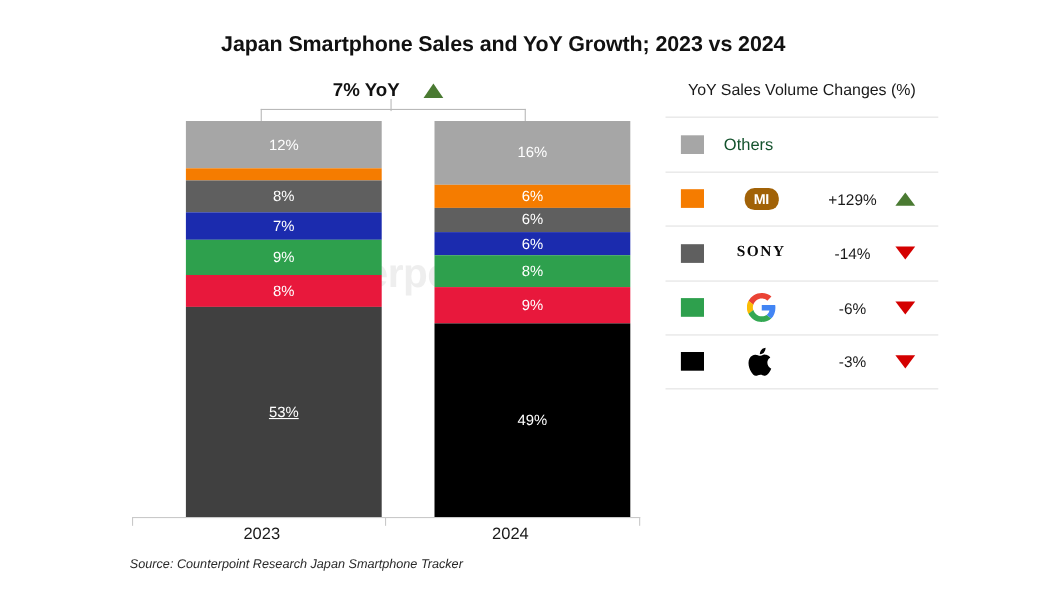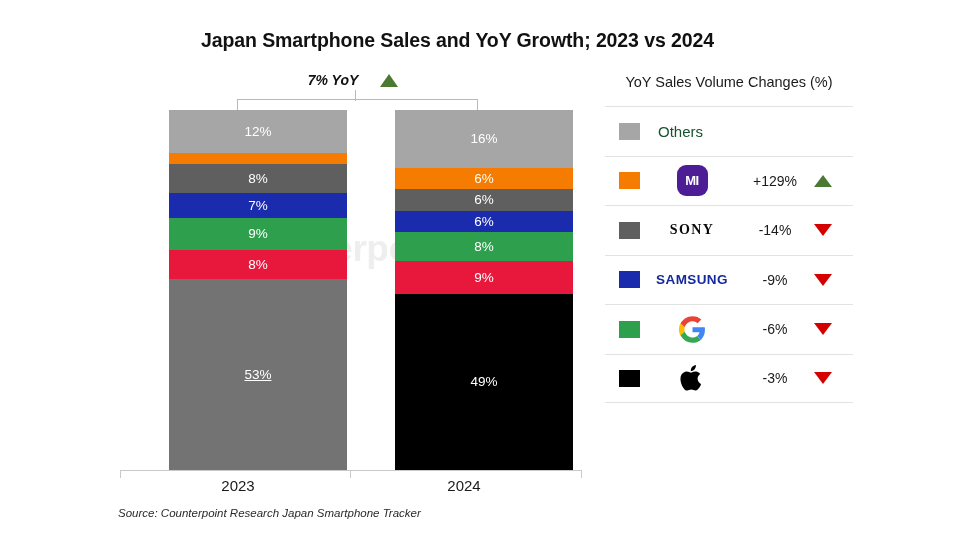--- a/index.html
+++ b/index.html
@@ -12,22 +12,22 @@
 
   
   .chart-title{
     position:absolute;left:0;top:29px;width:915px;text-align:center;
     font-size:19.5px;font-weight:bold;color:#111;letter-spacing:-0.1px;
   }
 
   
   .yoy-badge{
     position:absolute;left:243px;top:72px;width:220px;text-align:center;
-    font-size:14px;font-weight:bold;color:#111;
-    display:flex;align-items:center;justify-content:center;gap:22px;font-style:italic;
+    font-size:17px;font-weight:bold;color:#111;
+    display:flex;align-items:center;justify-content:center;gap:22px;
   }
   .tri-up{
     width:0;height:0;border-left:9px solid transparent;border-right:9px solid transparent;
     border-bottom:13px solid #4a7a32;display:inline-block;
   }
   .bracket{
     position:absolute;left:237px;top:99px;width:239px;height:18px;
     border:1.3px solid #b9b9b9;border-bottom:none;
   }
   .bracket-stem{
@@ -96,21 +96,21 @@
     width:0;height:0;border-left:9px solid transparent;border-right:9px solid transparent;
     border-top:12px solid #d40000;
   }
   .others-label{font-size:15px;color:#14532d;}
 
   
   .sony{font-family:"Liberation Serif", serif;font-size:14px;font-weight:bold;letter-spacing:1.4px;color:#0a0a0a;}
   .samsung{font-size:13.5px;font-weight:bold;letter-spacing:0.4px;color:#1428a0;}
   .sharp{font-size:14px;font-weight:bold;font-style:italic;letter-spacing:-0.2px;color:#e01030;}
   .xiaomi-logo{
-    width:31px;height:31px;border-radius:9px;background:#4c1d95;
+    width:31px;height:20px;border-radius:9px;background:#a16207;
     display:flex;align-items:center;justify-content:center;
     color:#fff;font-size:13px;font-weight:bold;letter-spacing:-0.5px;
   }
 </style>
 </head>
 <body>
 
 <div class="page">
 
   <div class="chart-title">Japan Smartphone Sales and YoY Growth; 2023 vs 2024</div>
@@ -135,21 +135,21 @@
         </div>
         <div class="seg" style="background: rgb(27, 43, 174); height: 25.2px;">
           <span>7%</span>
         </div>
         <div class="seg" style="background: rgb(46, 160, 77); height: 32.4px;">
           <span>9%</span>
         </div>
         <div class="seg" style="background: rgb(232, 24, 60); height: 28.8px;">
           <span>8%</span>
         </div>
-        <div class="seg" style="background: #737373; height: 190.8px; text-decoration: underline;">
+        <div class="seg" style="background: #404040; height: 190.8px; text-decoration: underline;">
           <span>53%</span>
         </div>
       </div>
     <div class="bar bar-2024" id="bar-2024">
         <div class="seg" style="background: rgb(166, 166, 166); height: 57.6px;">
           <span>16%</span>
         </div>
         <div class="seg" style="background: rgb(245, 124, 0); height: 21.6px;">
           <span>6%</span>
         </div>
@@ -201,30 +201,20 @@
           <div class="arrow-cell">
             <span class="tri-up-s"></span>
           </div>
         </div>
         <div class="legend-row">
           <div class="swatch" style="background: rgb(95, 95, 95);"></div>
           <div class="brand">
             <span class="brand-text sony">SONY</span>
           </div>
           <div class="val">-14%</div>
-          <div class="arrow-cell">
-            <span class="tri-down-s"></span>
-          </div>
-        </div>
-        <div class="legend-row">
-          <div class="swatch" style="background: rgb(27, 43, 174);"></div>
-          <div class="brand">
-            <span class="brand-text samsung">SAMSUNG</span>
-          </div>
-          <div class="val">-9%</div>
           <div class="arrow-cell">
             <span class="tri-down-s"></span>
           </div>
         </div>
         <div class="legend-row">
           <div class="swatch" style="background: rgb(46, 160, 77);"></div>
           <div class="brand">
             <svg width="27" height="27" viewBox="0 0 48 48">
               <path fill="#EA4335" d="M24 9.5c3.5 0 6.6 1.2 9 3.6l6.7-6.7C35.6 2.6 30.2.5 24 .5 14.6.5 6.5 5.9 2.6 13.7l7.8 6.1C12.3 13.9 17.7 9.5 24 9.5z"></path>
               <path fill="#4285F4" d="M46.1 24.6c0-1.6-.1-3.2-.4-4.6H24v9.1h12.4c-.5 2.9-2.2 5.4-4.7 7l7.6 5.9c4.4-4.1 6.8-10.2 6.8-17.4z"></path>

